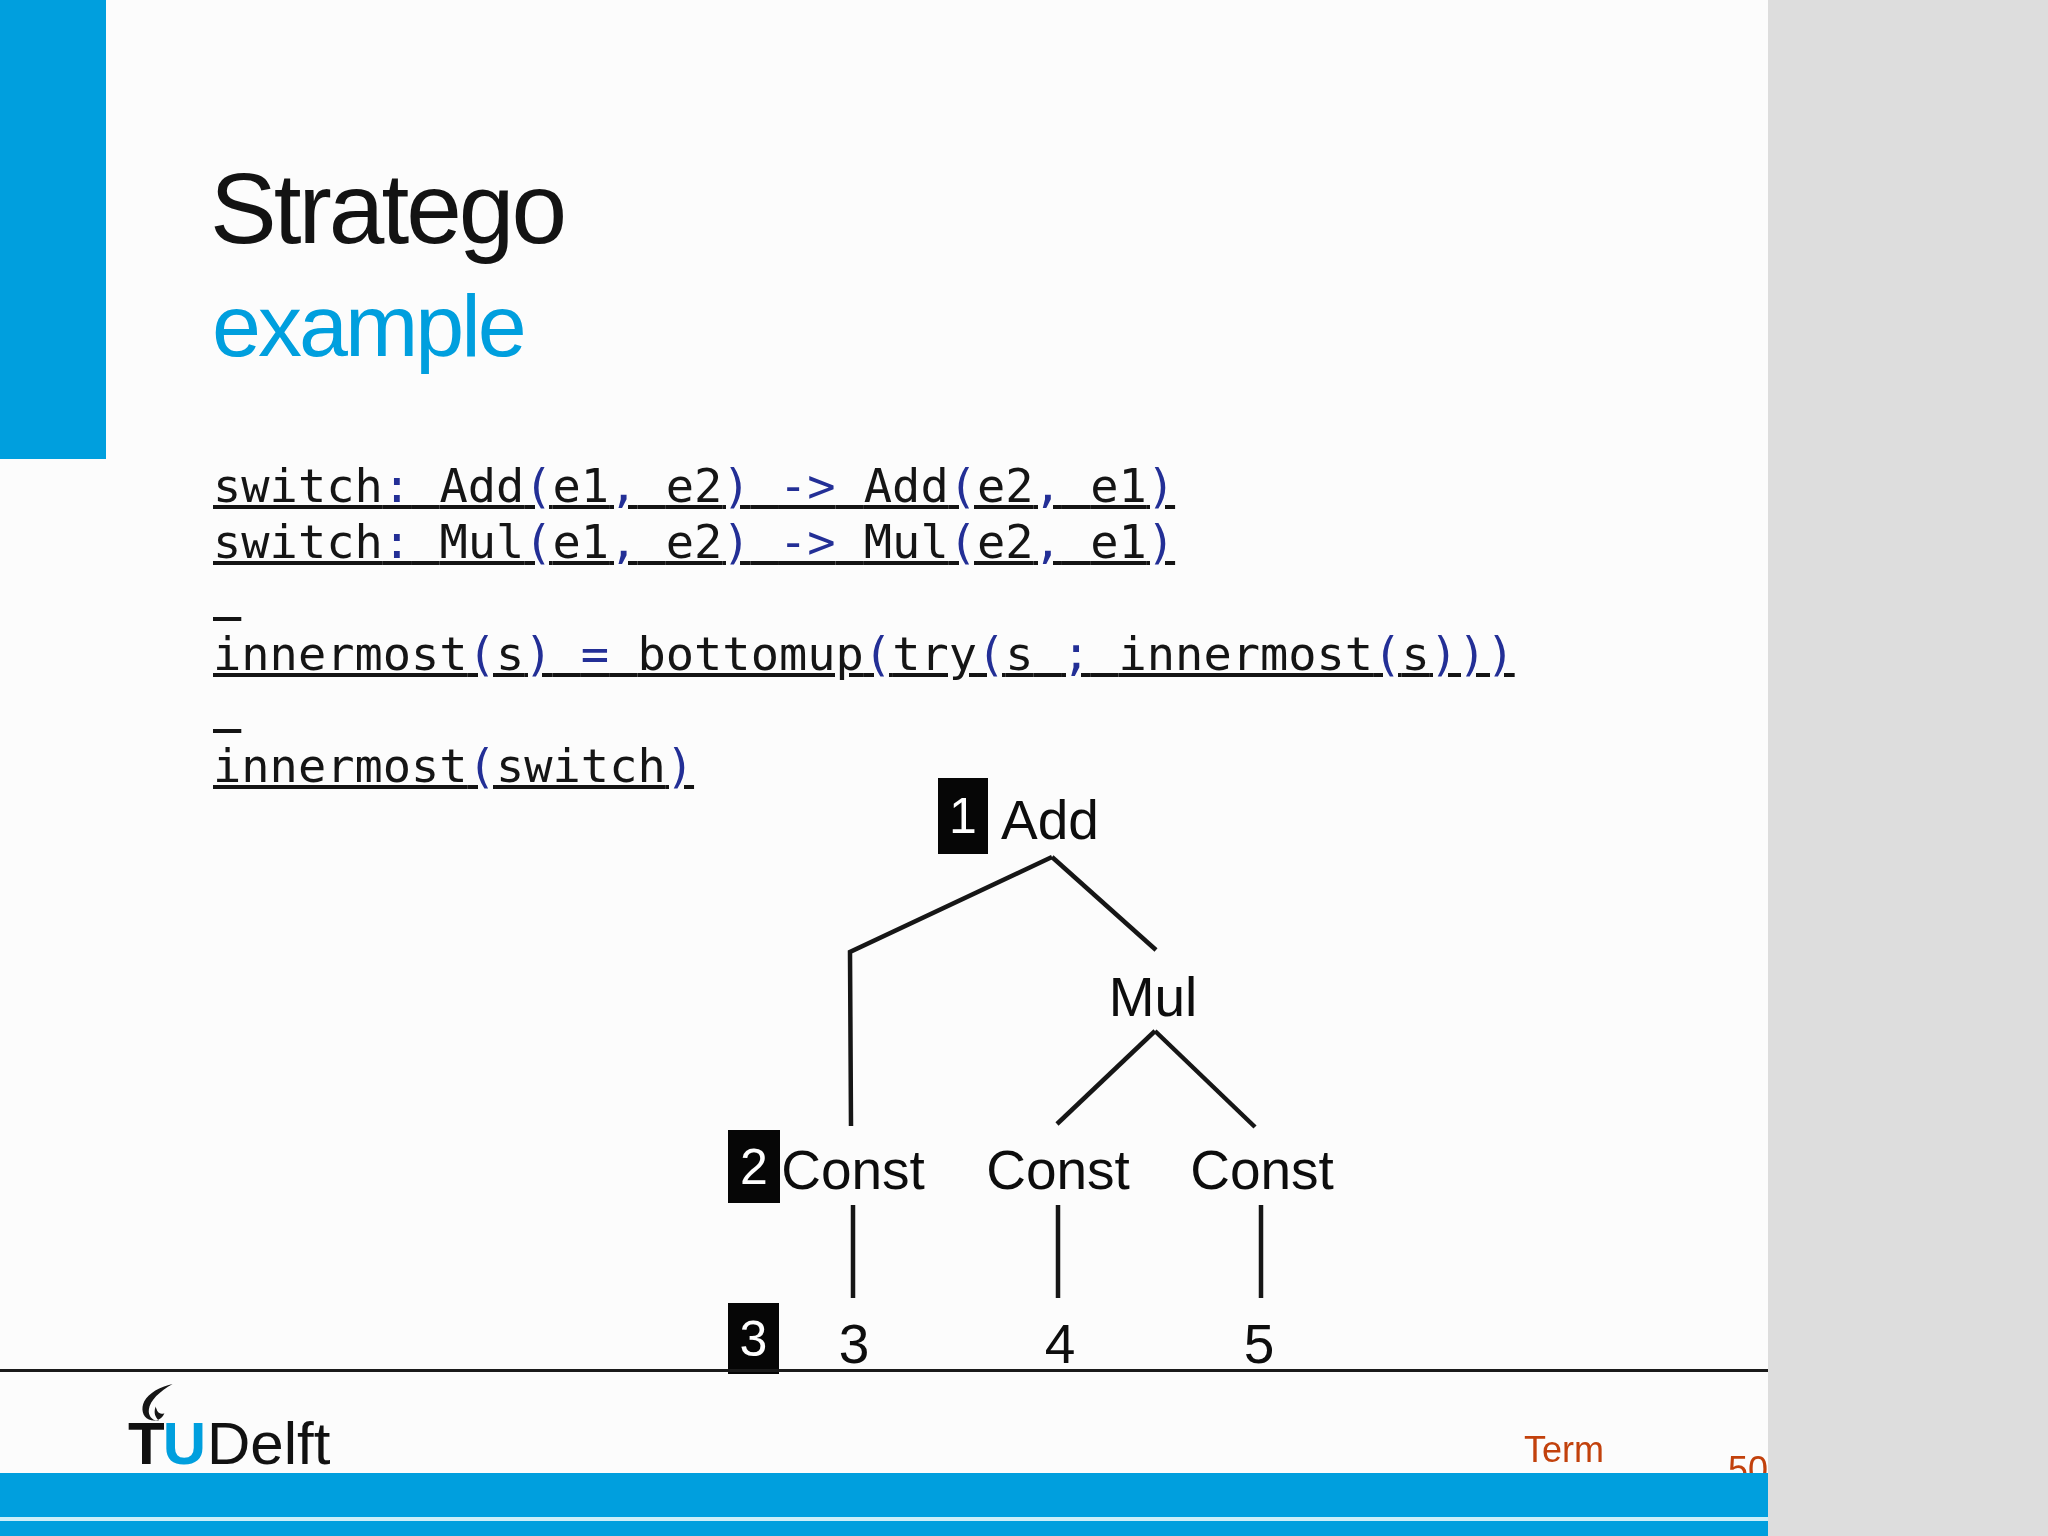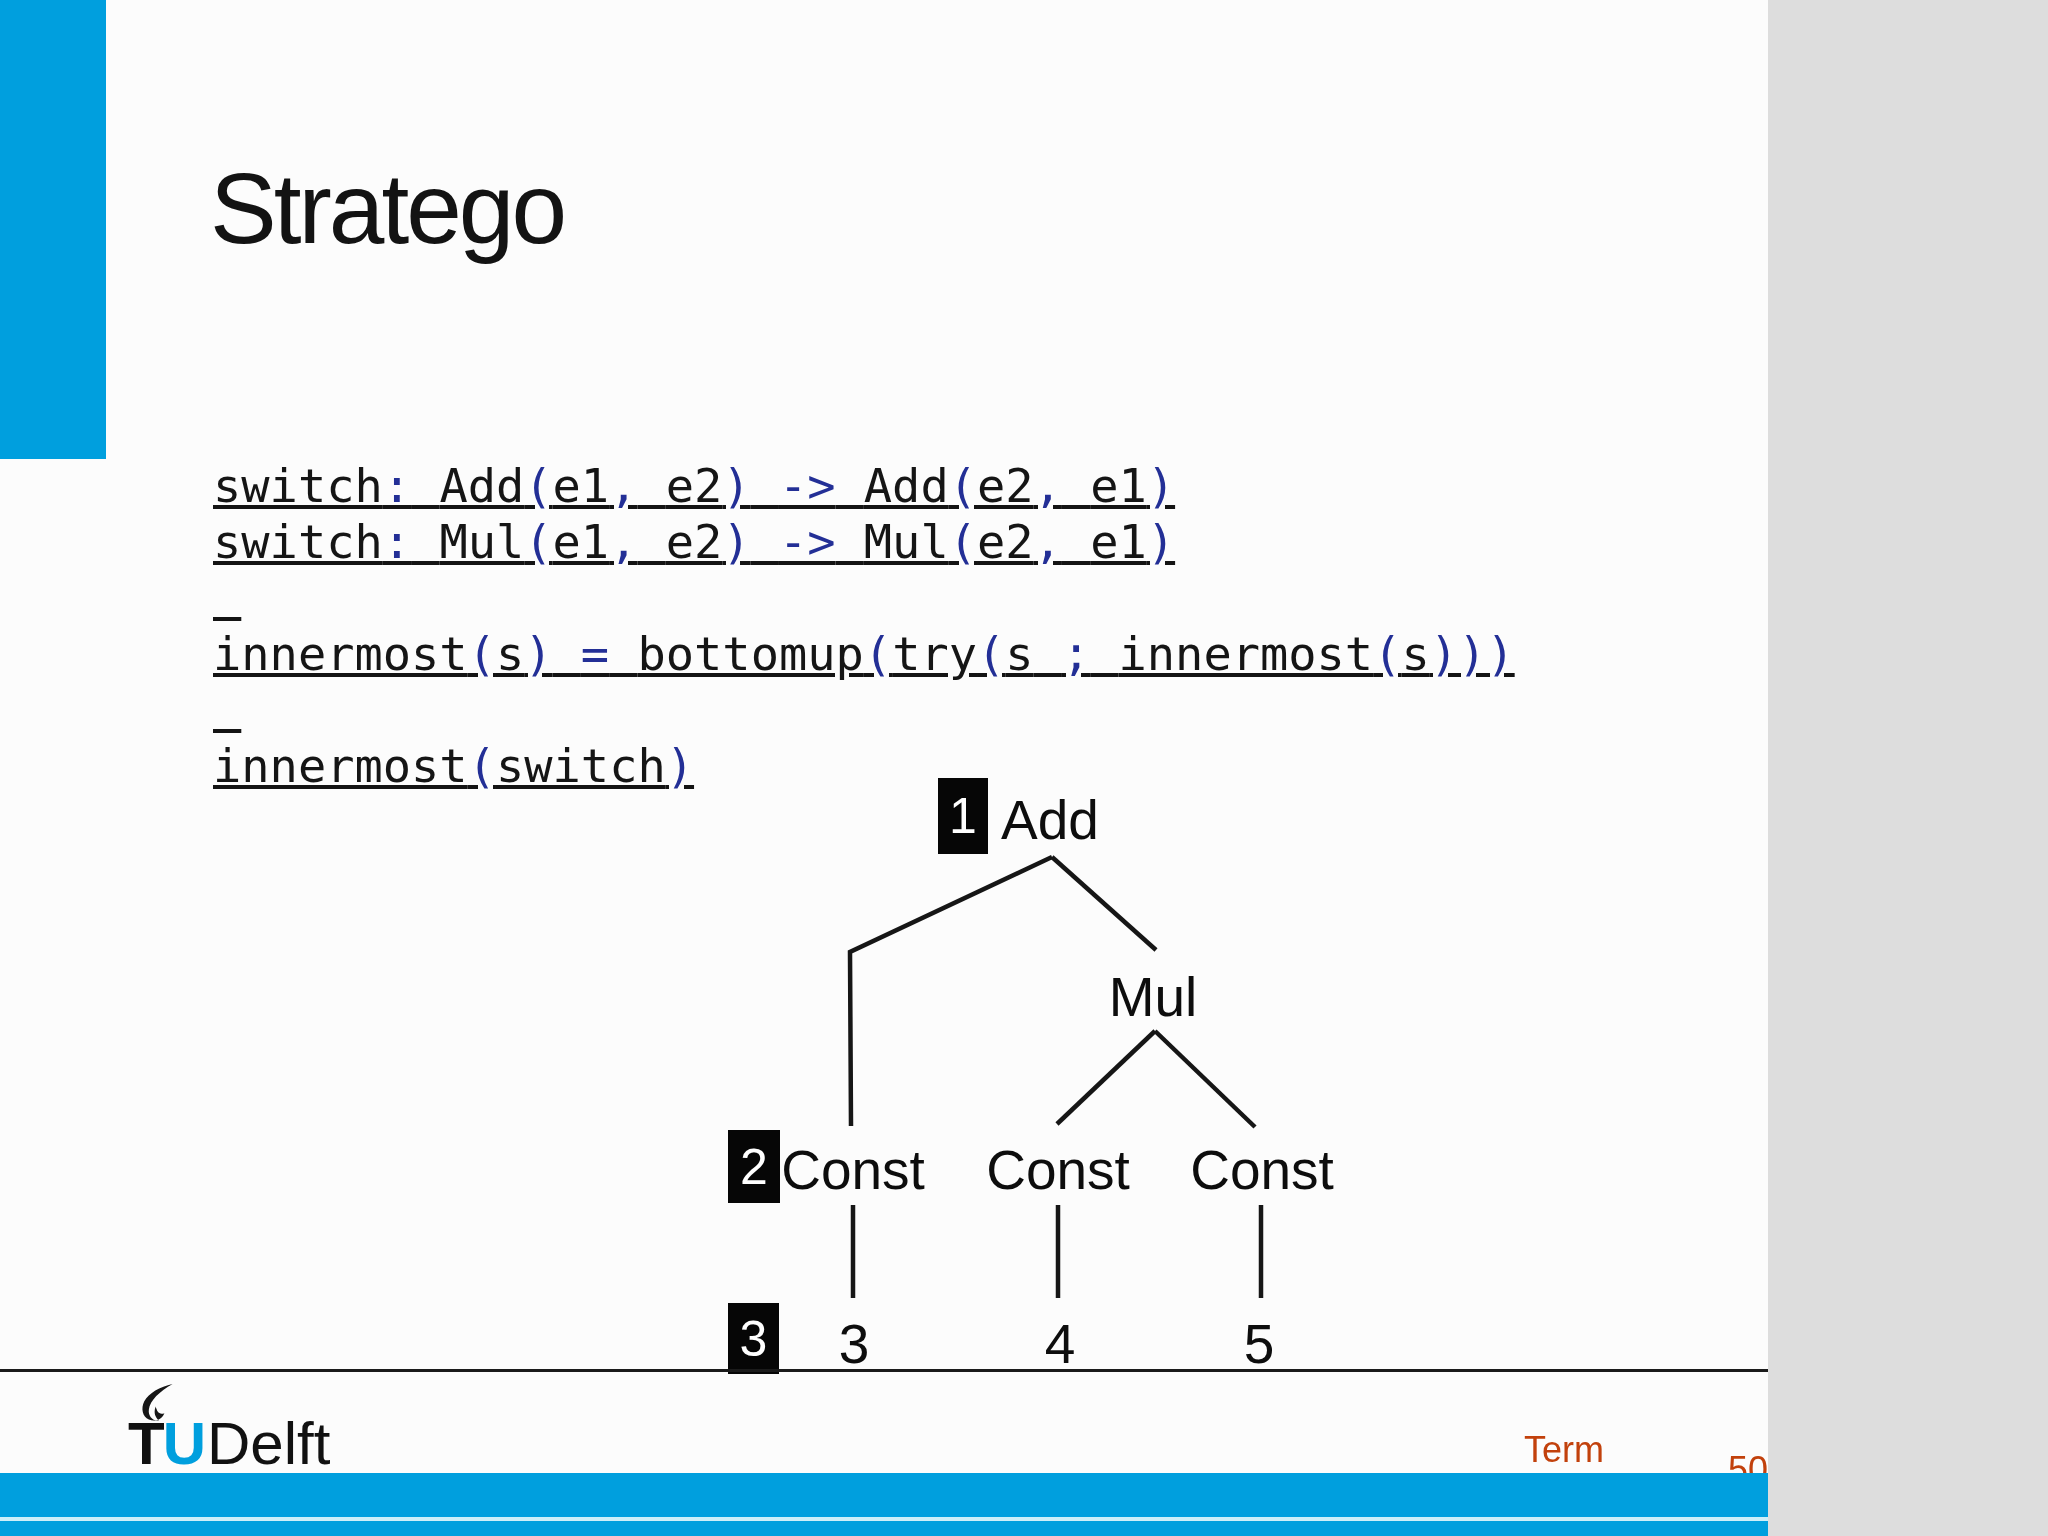--- a/index.html
+++ b/index.html
@@ -67,20 +67,21 @@
   .bar-low{position:absolute;left:0;top:1521px;width:2048px;height:15px;}
 </style>
 </head>
 <body>
 
 <div id="slide">
 
   <div class="left-bar" style="background: rgb(0, 159, 222);"></div>
 
   <div class="title">Stratego</div>
+  <div class="subtitle" style="color: rgb(0, 159, 222);">example</div>
 
   <div class="code"><div class="code-line"><span class="id">switch</span><span class="punct">:</span><span class="id"> </span><span class="id">Add</span><span class="punct">(</span><span class="id">e1</span><span class="punct">,</span><span class="id"> </span><span class="id">e2</span><span class="punct">)</span><span class="id"> </span><span class="punct">-&gt;</span><span class="id"> </span><span class="id">Add</span><span class="punct">(</span><span class="id">e2</span><span class="punct">,</span><span class="id"> </span><span class="id">e1</span><span class="punct">)</span></div><div class="code-line"><span class="id">switch</span><span class="punct">:</span><span class="id"> </span><span class="id">Mul</span><span class="punct">(</span><span class="id">e1</span><span class="punct">,</span><span class="id"> </span><span class="id">e2</span><span class="punct">)</span><span class="id"> </span><span class="punct">-&gt;</span><span class="id"> </span><span class="id">Mul</span><span class="punct">(</span><span class="id">e2</span><span class="punct">,</span><span class="id"> </span><span class="id">e1</span><span class="punct">)</span></div><div class="code-line">&nbsp;</div><div class="code-line"><span class="id">innermost</span><span class="punct">(</span><span class="id">s</span><span class="punct">)</span><span class="id"> </span><span class="punct">=</span><span class="id"> </span><span class="id">bottomup</span><span class="punct">(</span><span class="id">try</span><span class="punct">(</span><span class="id">s</span><span class="id"> </span><span class="punct">;</span><span class="id"> </span><span class="id">innermost</span><span class="punct">(</span><span class="id">s</span><span class="punct">)))</span></div><div class="code-line">&nbsp;</div><div class="code-line"><span class="id">innermost</span><span class="punct">(</span><span class="id">switch</span><span class="punct">)</span></div></div>
 
   <svg class="tree-svg" viewBox="0 0 2048 1536" xmlns="http://www.w3.org/2000/svg">
     <g stroke="#161616" stroke-width="4.5" fill="none">
       <polyline points="1052,857 850,952 851,1126"></polyline>
       <line x1="1052" y1="857" x2="1156" y2="950"></line>
       <line x1="1155" y1="1031" x2="1057" y2="1124"></line>
       <line x1="1155" y1="1031" x2="1255" y2="1127"></line>
       <line x1="853" y1="1205" x2="853" y2="1298"></line>

